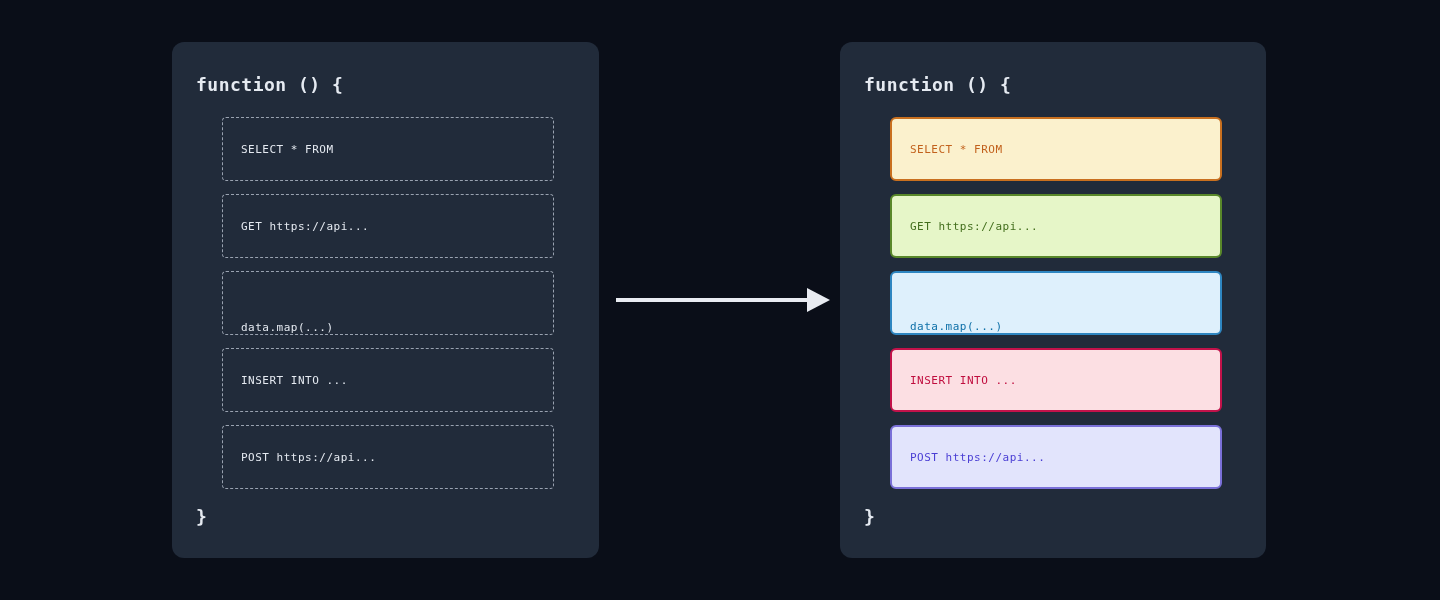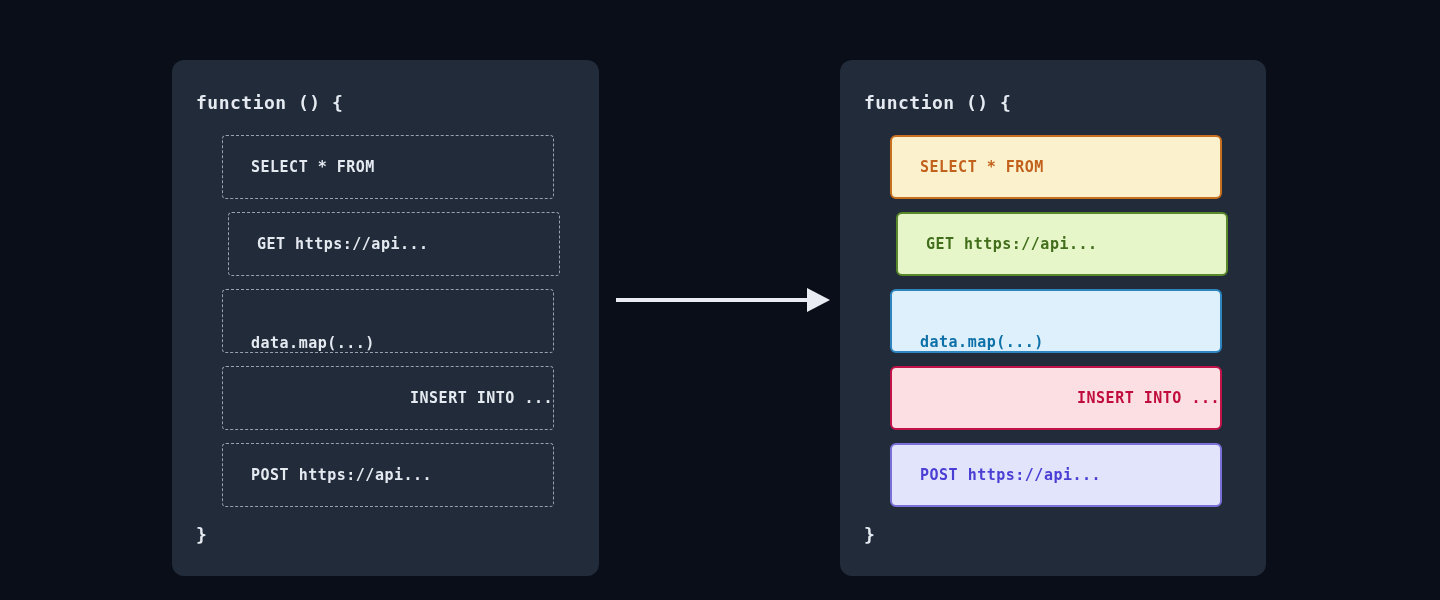--- a/index.html
+++ b/index.html
@@ -5,21 +5,21 @@
   * { margin: 0; padding: 0; box-sizing: border-box; }
   html, body {
     width: 1440px; height: 600px;
     background: #0a0e18;
     font-family: "DejaVu Sans Mono", "Liberation Mono", monospace;
     overflow: hidden;
     position: relative;
   }
   .panel {
     position: absolute;
-    top: 60px;
+    top: 42px;
     height: 516px;
     background: #212b3a;
     border-radius: 12px;
   }
   .panel-before { left: 172px; width: 427px; }
   .panel-after  { left: 840px; width: 426px; }
   .fn-title {
     position: absolute;
     top: 32px; left: 24px;
     font-size: 18px; font-weight: bold;
@@ -31,39 +31,39 @@
     position: absolute;
     top: 464px; left: 24px;
     font-size: 18px; font-weight: bold;
     color: #e5eaf1;
   }
   .block {
     position: absolute;
     left: 50px;
     width: 332px; height: 64px;
     display: flex; align-items: center;
-    padding-left: 28px;
-    font-size: 15px; font-weight: bold;
+    padding-left: 18px;
+    font-size: 11px; font-weight: normal;
     letter-spacing: 0.5px;
     white-space: pre;
   }
   .ghost {
     border: 1.5px dashed #99a2b0;
     border-radius: 4px;
     color: #e5eaf1;
     background: transparent;
   }
   .colored {
     border: 2px solid;
     border-radius: 6px;
   }
   .r0 { top: 75px; }
-  .r1 { top: 152px; margin-left: 6px; }
+  .r1 { top: 152px; }
   .r2 { top: 229px; align-items: flex-end; }
-  .r3 { top: 306px; justify-content: flex-end; }
+  .r3 { top: 306px; }
   .r4 { top: 383px; }
   .arrow-svg {
     position: absolute;
     left: 613px; top: 281px;
   }
 </style>
 </head>
 <body>
 
 <div class="panel panel-before">

